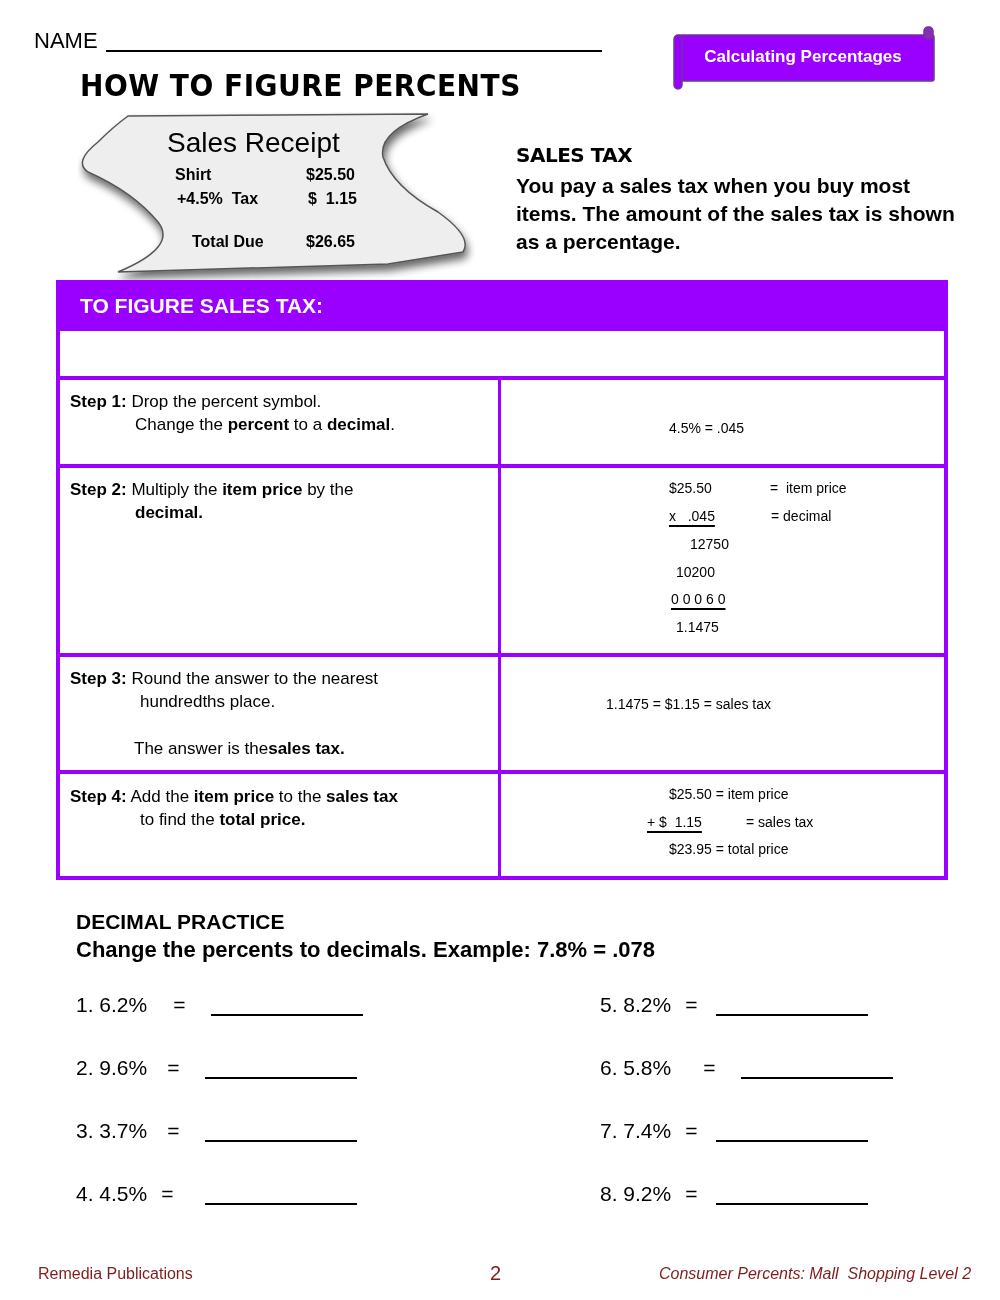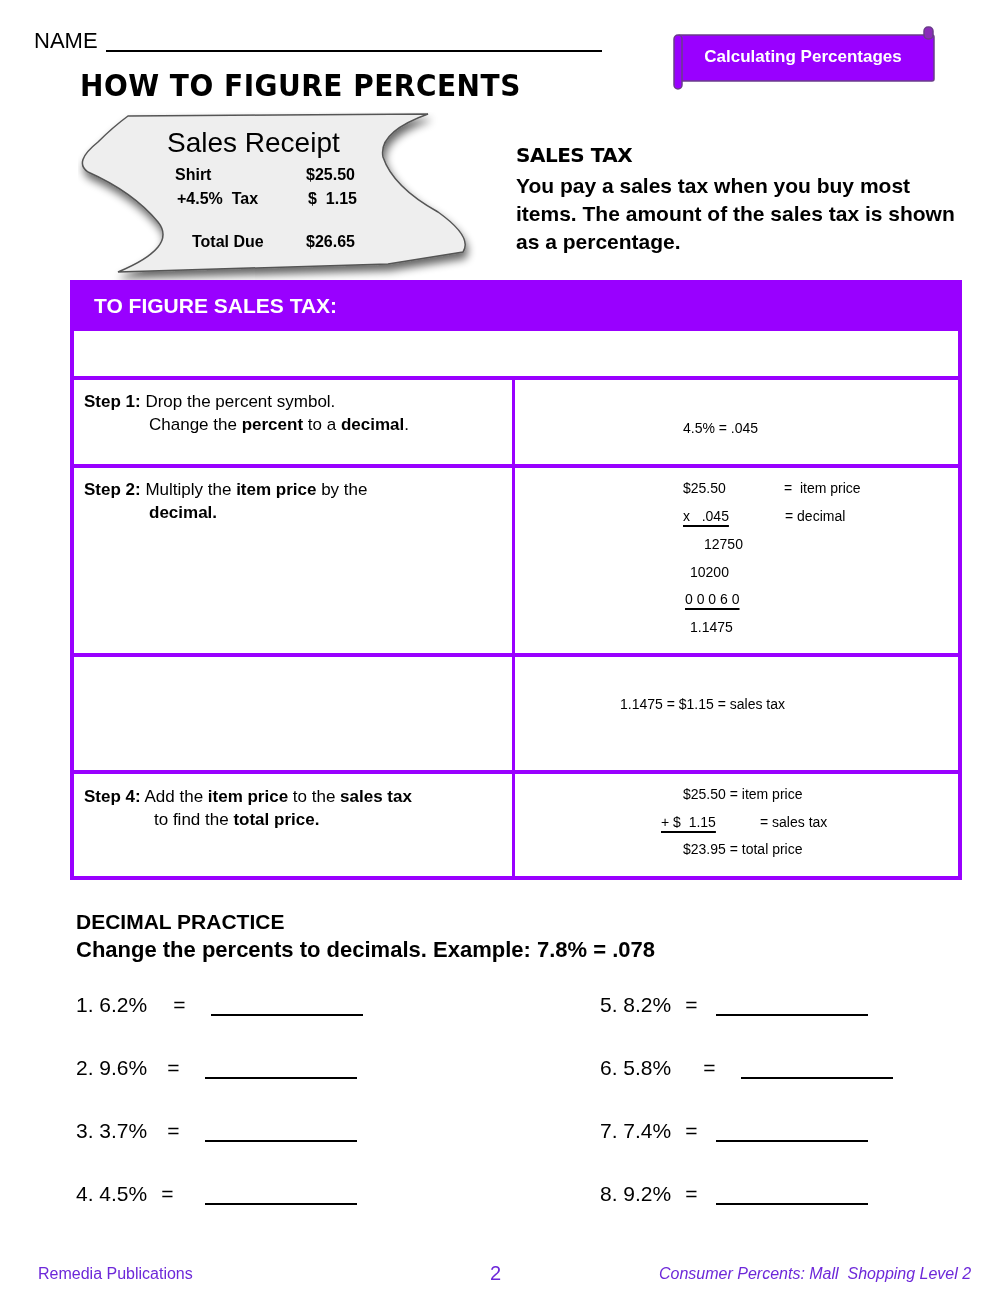--- a/index.html
+++ b/index.html
@@ -24,38 +24,38 @@
   #receipt { left: 78px; top: 112px; width: 400px; height: 170px; }
   #receipt svg { position: absolute; left: 0; top: 0; }
   #receipt-title { position: absolute; left: 89px; top: 15px; font-size: 28px; }
   .rc { position: absolute; font-weight: bold; font-size: 16px; }
 
   
   #salestax-heading { left: 516px; top: 143px; font-family: "DejaVu Sans", sans-serif; font-weight: bold; font-size: 20px; letter-spacing: -0.5px; text-transform: uppercase; }
   #salestax-body { left: 516px; top: 172px; width: 450px; font-weight: bold; font-size: 21px; line-height: 28px; }
 
   
-  #steps-table { left: 70px; top: 280px; width: 848px; height: 600px; }
+  #steps-table { left: 56px; top: 280px; width: 848px; height: 600px; }
   #steps-header { position: absolute; left: 0; top: 0; width: 892px; height: 51px; background: #9900ff; }
   #steps-header-text { position: absolute; left: 24px; top: 14px; color: #fff; font-size: 21px; font-weight: bold; }
   .tbl-border { position: absolute; background: #9900ff; }
   #question { position: absolute; left: 0; top: 58px; width: 892px; text-align: center; color: #9900ff; font-weight: bold; font-size: 24px; }
 
   .step-text { position: absolute; font-size: 17px; line-height: 23px; }
   .calc { position: absolute; font-size: 14px; }
   .ul { text-decoration: underline; text-decoration-thickness: 2px; text-underline-offset: 4px; }
 
   
   #practice-heading { left: 76px; top: 910px; font-weight: bold; font-size: 21px; }
   #practice-instr { left: 76px; top: 937px; font-weight: bold; font-size: 22px; }
   .prob { position: absolute; font-size: 21px; }
   .blank { position: absolute; height: 0; border-bottom: 2px solid #000; width: 152px; }
 
   
-  .footer { position: absolute; color: #6d28d9; font-size: 16px; }
+  .footer { position: absolute; color: #7f1d1d; font-size: 16px; }
   #footer-page { font-size: 20px; }
 </style>
 </head>
 <body>
 
 <div id="name-label" class="abs">NAME</div>
 <div id="name-line" class="abs"></div>
 
 <div id="banner" class="abs">
   <svg width="266" height="66" viewBox="0 0 266 66">
@@ -126,20 +126,26 @@
   </div>
   <div class="calc" style="left:613px;top:200px;">$25.50</div>
   <div class="calc" style="left:714px;top:200px;white-space:pre;">=  item price</div>
   <div class="calc ul" style="left:596px;top:228px;white-space:pre;width:119px;padding-left:17px;">x   .045</div>
   <div class="calc" style="left:715px;top:228px;">= decimal</div>
   <div class="calc" style="left:634px;top:256px;">12750</div>
   <div class="calc" style="left:620px;top:284px;">10200</div>
   <div class="calc ul" style="left:615px;top:311px;white-space:pre;">0 0 0 6 0</div>
   <div class="calc" style="left:620px;top:339px;">1.1475</div>
 
+  <div class="step-text" style="left:14px;top:387px;">
+    <b>Step 3:</b>
+    <span>Round the answer to the nearest</span><br>
+    <span style="padding-left:70px;">hundredths place.</span><br>
+    <span style="display:inline-block;padding-left:64px;margin-top:24px;">The answer is the </span><b>sales tax.</b>
+  </div>
   <div class="calc" style="left:550px;top:416px;">1.1475 = $1.15 = sales tax</div>
 
   <div class="step-text" style="left:14px;top:505px;">
     <b>Step 4:</b>
     <span>Add the </span><b>item price</b><span> to the </span><b>sales tax</b><br>
     <span style="padding-left:70px;">to find the </span><b>total price.</b>
   </div>
   <div class="calc" style="left:613px;top:506px;">$25.50 = item price</div>
   <div class="calc ul" style="left:591px;top:534px;white-space:pre;">+ $  1.15</div>
   <div class="calc" style="left:690px;top:534px;">= sales tax</div>

